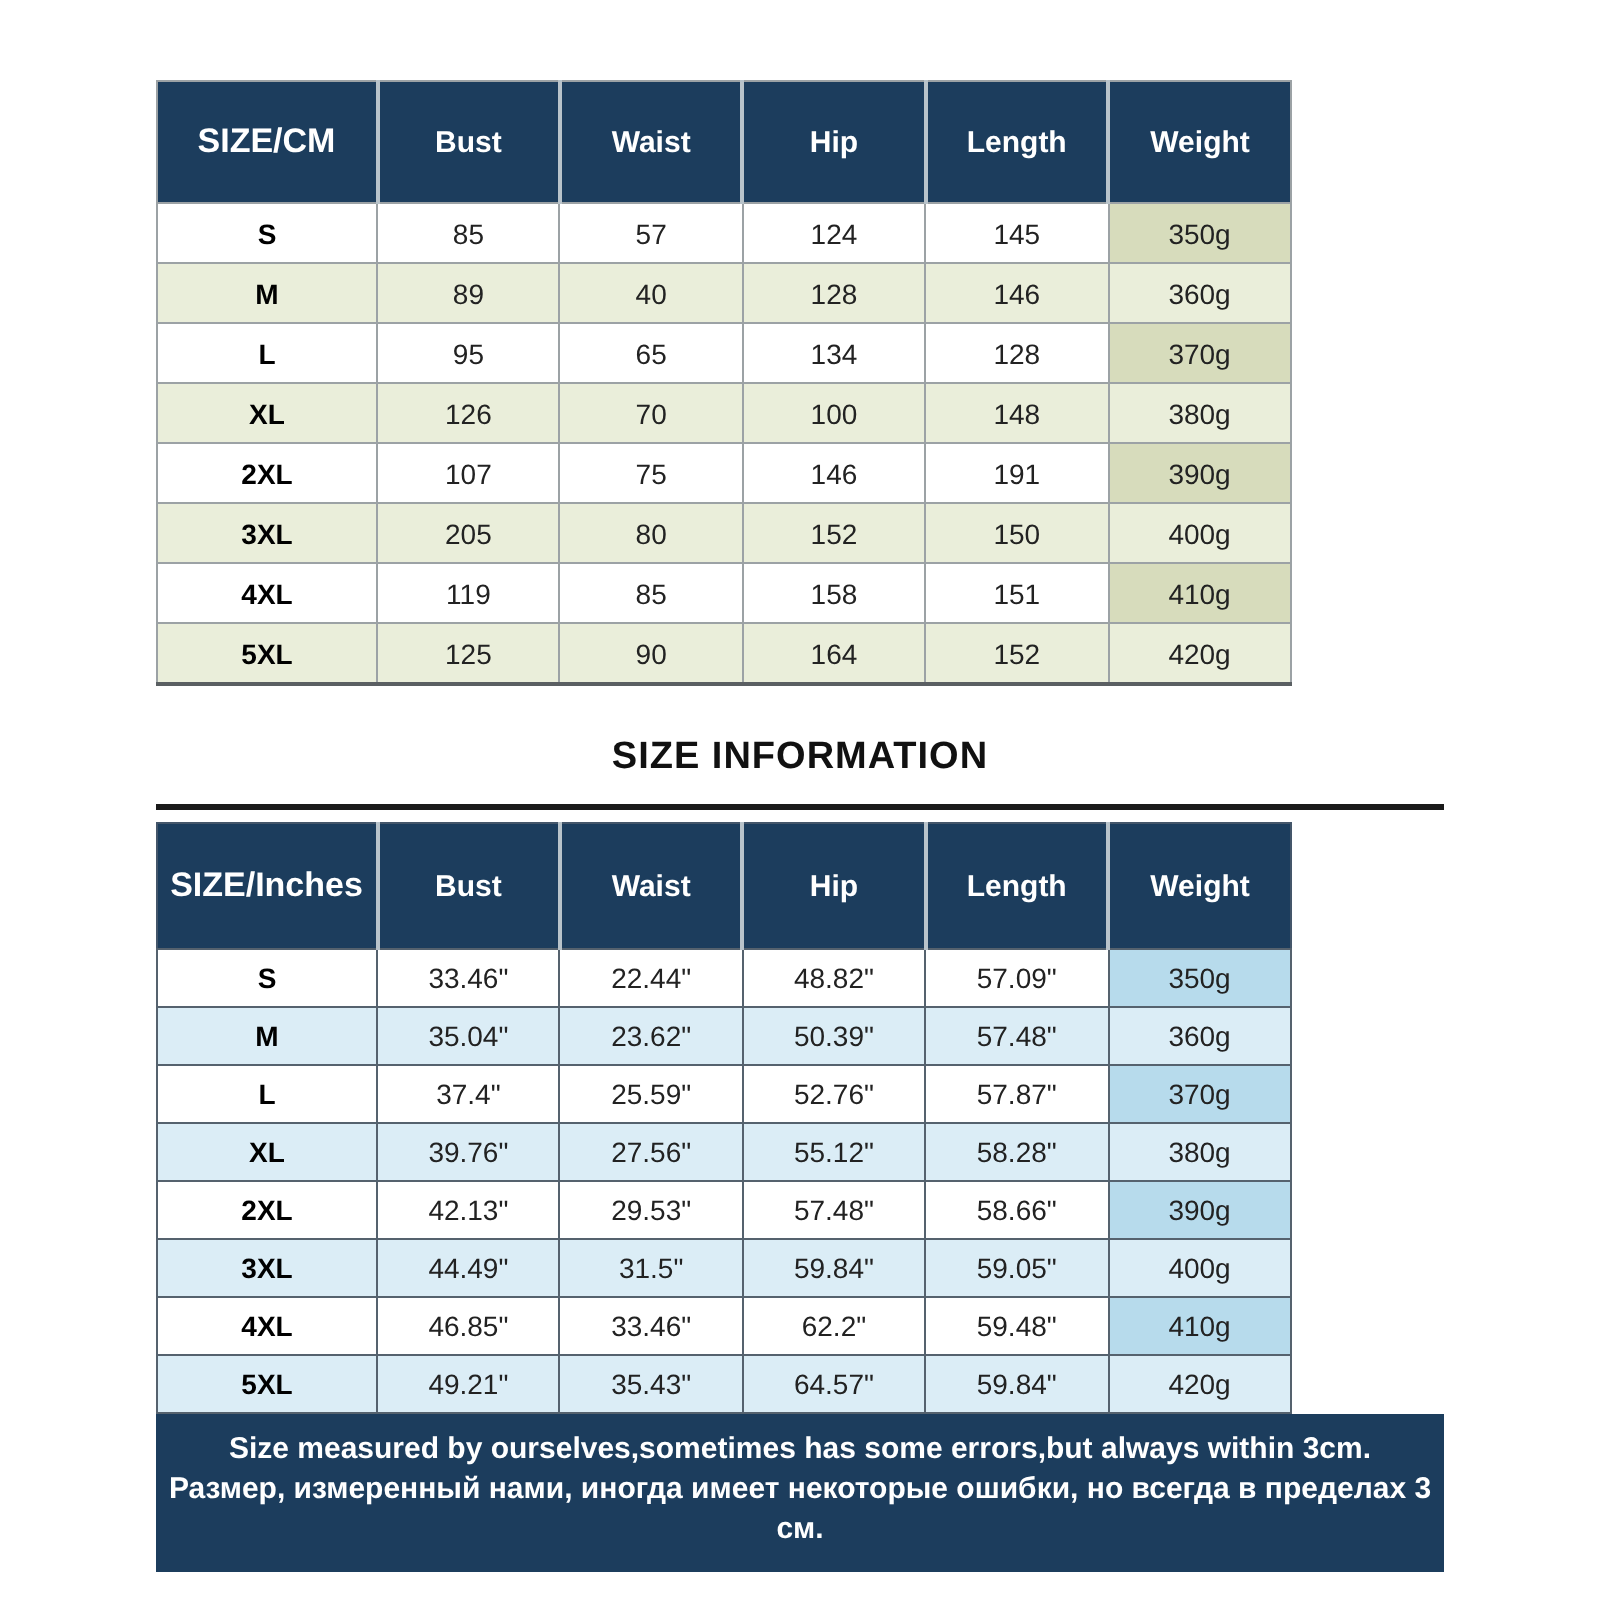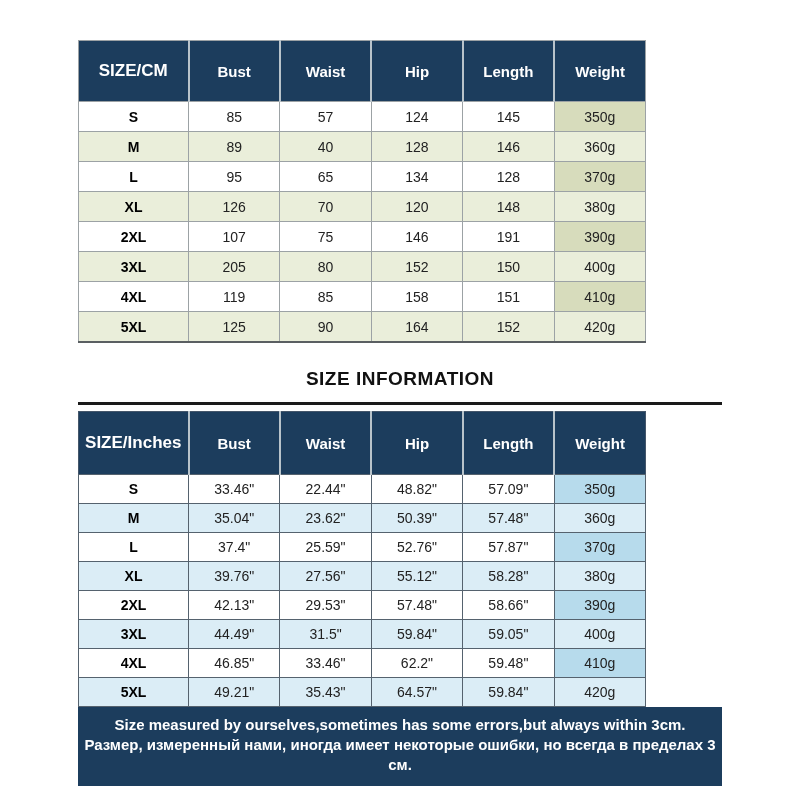--- a/index.html
+++ b/index.html
@@ -102,21 +102,21 @@
         <td>95</td>
         <td>65</td>
         <td>134</td>
         <td>128</td>
         <td>370g</td>
       </tr>
       <tr>
         <td>XL</td>
         <td>126</td>
         <td>70</td>
-        <td>120</td>
+        <td>100</td>
         <td>148</td>
         <td>380g</td>
       </tr>
       <tr>
         <td>2XL</td>
         <td>107</td>
         <td>75</td>
         <td>146</td>
         <td>191</td>
         <td>390g</td>

